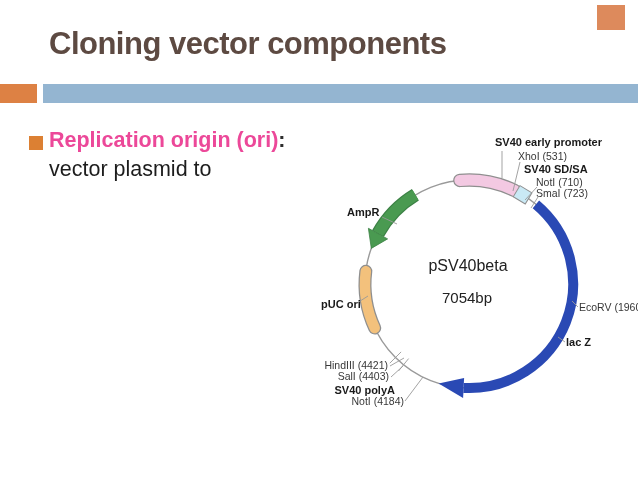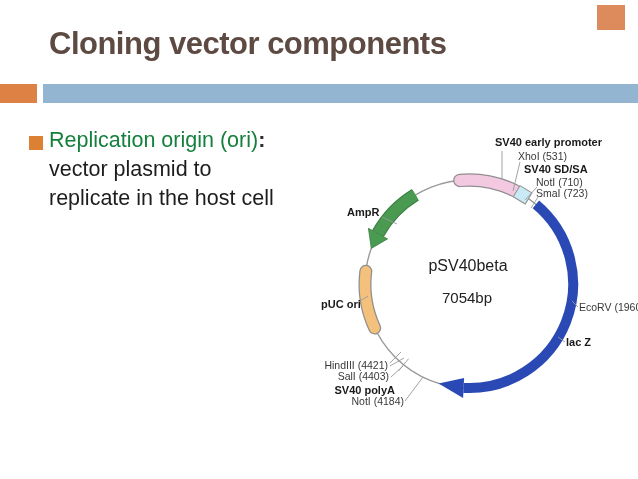--- a/index.html
+++ b/index.html
@@ -12,21 +12,21 @@
     position:absolute; left:49px; top:26px; margin:0;
     font-size:31px; font-weight:bold; color:#5d4a42; letter-spacing:-0.5px; white-space:nowrap;
   }
   .rule-orange { position:absolute; left:0; top:84px; width:37px; height:19px; background:#dd8144; }
   .rule-blue   { position:absolute; left:43px; top:84px; width:595px; height:19px; background:#94b5d1; }
   .bullet-sq   { position:absolute; left:29px; top:136px; width:14px; height:14px; background:#dc8033; }
   .body-text {
     position:absolute; left:49px; top:126px; width:300px;
     font-size:21.5px; line-height:29px; color:#1d1d1d;
   }
-  .h-orange { color:#15803d; font-weight:normal; }
+  .h-orange { color:#ec4899; font-weight:bold; }
   .h-colon  { color:#2e2e2e; font-weight:bold; }
   svg.plasmid { position:absolute; left:0; top:0; width:638px; height:479px; }
   svg.plasmid text { font-family:"Liberation Sans", sans-serif; }
   .lb-b { font-size:11px; font-weight:bold; fill:#1a1a1a; }
   .lb-r { font-size:10.5px; fill:#383838; }
   .lb-end { text-anchor:end; }
   .lb-name { font-size:16px; fill:#222222; text-anchor:middle; }
   .lb-size { font-size:15px; fill:#222222; text-anchor:middle; }
 </style>
 </head>
@@ -38,21 +38,20 @@
 
   <h1 class="slide-title">Cloning vector components</h1>
 
   <div class="rule-orange"></div>
   <div class="rule-blue"></div>
 
   <span class="bullet-sq"></span>
   <div class="body-text">
     <span class="h-orange">Replication origin (ori)</span><span class="h-colon">:</span><br>
     <span>vector plasmid to</span><br>
-    <span>replicate in the host cell</span>
   </div>
 
   <svg class="plasmid" viewBox="0 0 638 479">
 
     <circle cx="469" cy="284" r="104" fill="none" stroke-width="1.4" stroke="#9a9a9a"></circle>
 
     <path d="M 459.9 180.4 A 104 104 0 0 1 514.6 190.5" fill="none" stroke="#8f8f8f" stroke-width="13.5" stroke-linecap="round"></path>
     <path d="M 459.9 180.4 A 104 104 0 0 1 514.6 190.5" fill="none" stroke-width="11" stroke-linecap="round" stroke="#f3c9e2"></path>
 
     <g transform="rotate(31 522.6 194.8)">

